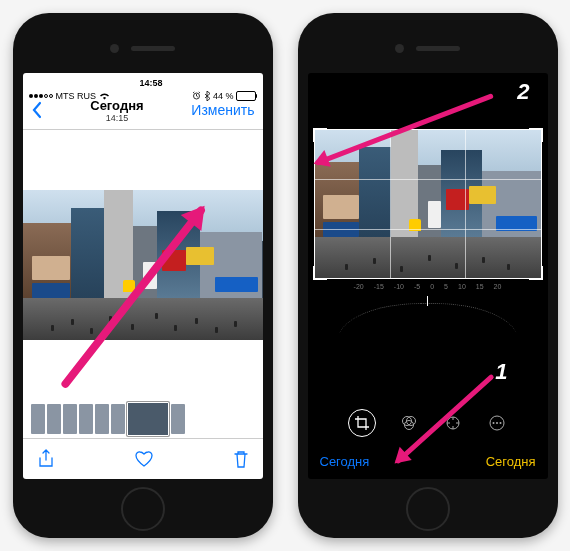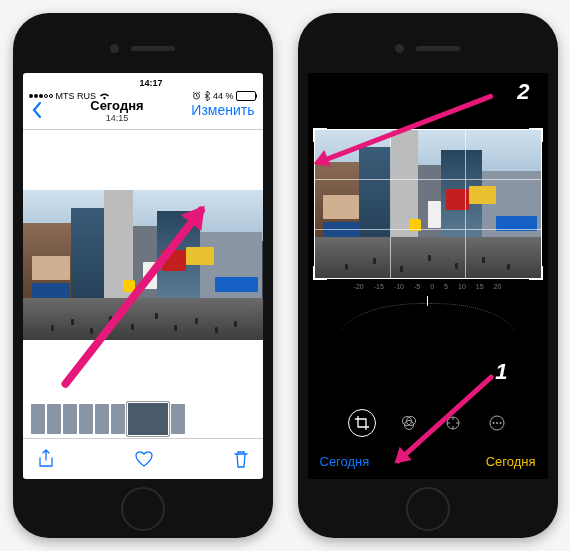--- a/index.html
+++ b/index.html
@@ -294,21 +294,21 @@
             <span class="empty"></span>
             <span class="empty"></span>
         </span>
         <span>MTS RUS</span>
         <span class="wifi-icon">
           <svg width="11" height="8" viewBox="0 0 11 8">
               <path d="M5.5 7.5L7 6A2 2 0 005.5 5 2 2 0 004 6zM2 4.5A5 5 0 015.5 3 5 5 0 019 4.5l1-1A6.4 6.4 0 005.5 1.6 6.4 6.4 0 001 3.5z" fill="#000"></path>
             </svg>
         </span>
       </div>
-      <div style="font-weight:600">14:17</div>
+      <div style="font-weight:600">14:58</div>
       <div class="status-right">
         <span class="alarm-icon">
           <svg width="9" height="9" viewBox="0 0 9 9">
               <circle cx="4.5" cy="5" r="3" fill="none" stroke="#000" stroke-width="0.8"></circle>
               <path d="M4.5 3v2l1.3 1M1 2L2.3 0.9M8 2L6.7 0.9" stroke="#000" stroke-width="0.8" fill="none"></path>
             </svg>
         </span>
         <span class="bt-icon">
           <svg width="6" height="10" viewBox="0 0 6 10">
               <path d="M3 0v10L6 7.5 1 3M3 0L6 2.5 1 7" stroke="#000" stroke-width="0.8" fill="none"></path>

